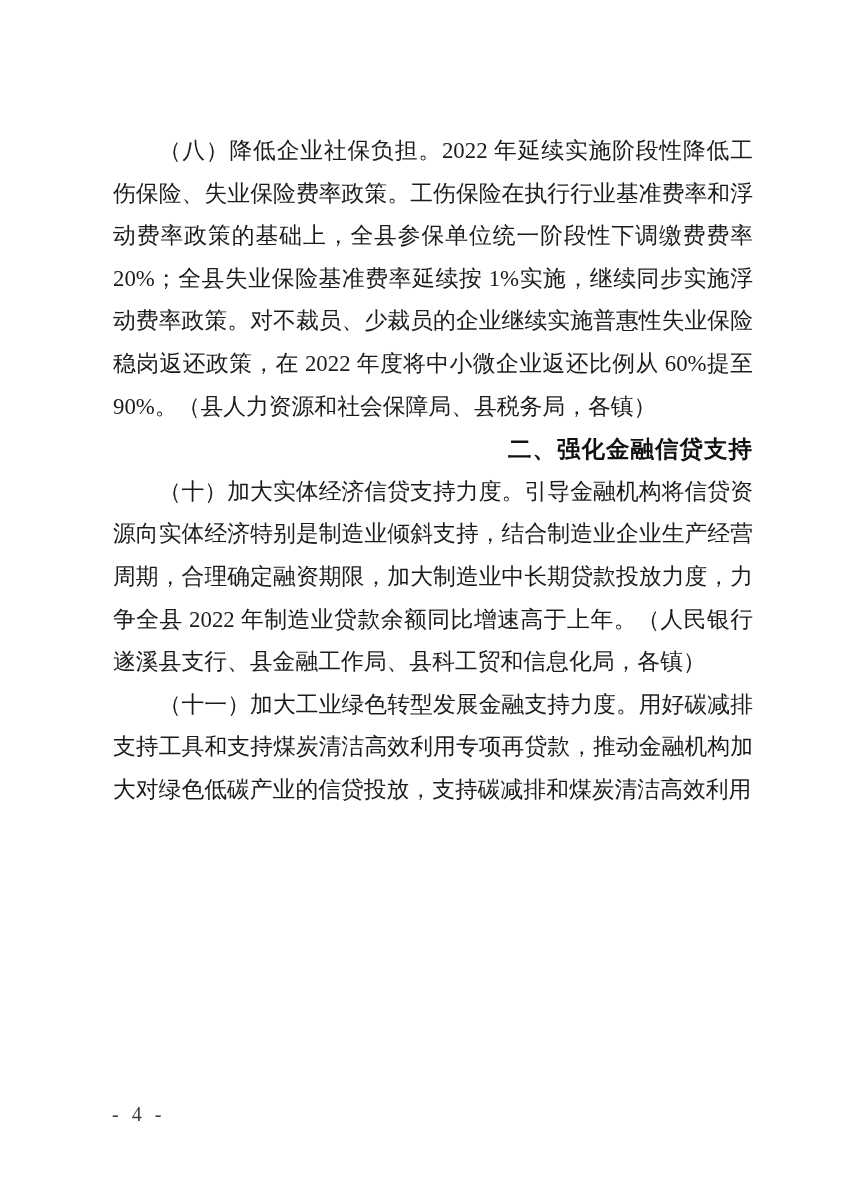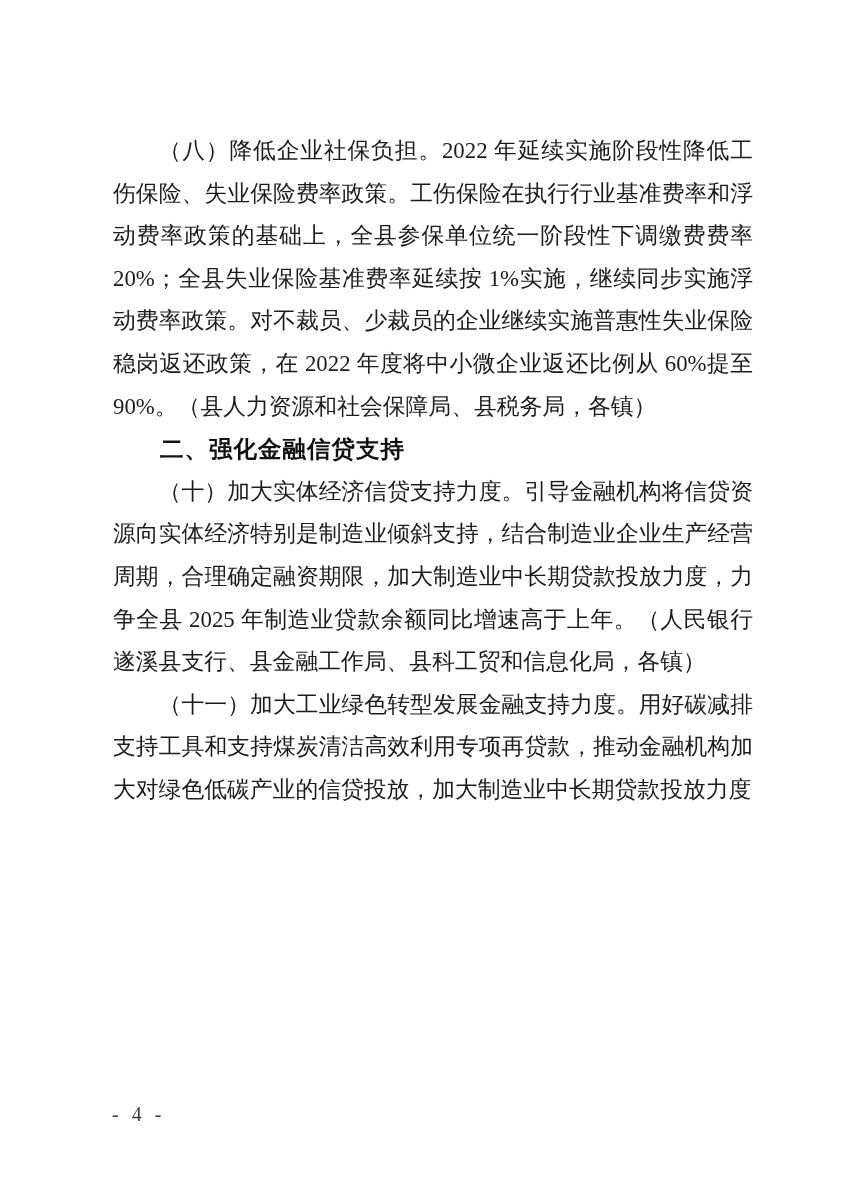--- a/index.html
+++ b/index.html
@@ -37,21 +37,21 @@
     margin: 0;
     word-break: normal;
   }
   .heading {
     font-family: "Liberation Sans", "DejaVu Sans", sans-serif;
     font-weight: 700;
     font-size: 23.5px;
     line-height: 42.6px;
     color: #111111;
     text-indent: 2em;
-    text-align: left;
+    text-align: right;
     margin: 0;
     letter-spacing: 1px;
   }
   .page-number {
     position: absolute;
     left: 112px;
     top: 1100px;
     font-family: "Liberation Serif", "DejaVu Serif", serif;
     font-size: 20px;
     line-height: 28px;
@@ -59,17 +59,17 @@
     letter-spacing: 4px;
   }
 </style>
 </head>
 <body>
 
 <div class="page">
   <div class="content">
     <p class="para">（八）降低企业社保负担。2022 年延续实施阶段性降低工伤保险、失业保险费率政策。工伤保险在执行行业基准费率和浮动费率政策的基础上，全县参保单位统一阶段性下调缴费费率 20%；全县失业保险基准费率延续按 1%实施，继续同步实施浮动费率政策。对不裁员、少裁员的企业继续实施普惠性失业保险稳岗返还政策，在 2022 年度将中小微企业返还比例从 60%提至 90%。（县人力资源和社会保障局、县税务局，各镇）</p>
     <h2 class="heading">二、强化金融信贷支持</h2>
-    <p class="para">（十）加大实体经济信贷支持力度。引导金融机构将信贷资源向实体经济特别是制造业倾斜支持，结合制造业企业生产经营周期，合理确定融资期限，加大制造业中长期贷款投放力度，力争全县 2025 年制造业贷款余额同比增速高于上年。（人民银行遂溪县支行、县金融工作局、县科工贸和信息化局，各镇）</p>
-    <p class="para">（十一）加大工业绿色转型发展金融支持力度。用好碳减排支持工具和支持煤炭清洁高效利用专项再贷款，推动金融机构加大对绿色低碳产业的信贷投放，加大制造业中长期贷款投放力度</p>
+    <p class="para">（十）加大实体经济信贷支持力度。引导金融机构将信贷资源向实体经济特别是制造业倾斜支持，结合制造业企业生产经营周期，合理确定融资期限，加大制造业中长期贷款投放力度，力争全县 2022 年制造业贷款余额同比增速高于上年。（人民银行遂溪县支行、县金融工作局、县科工贸和信息化局，各镇）</p>
+    <p class="para">（十一）加大工业绿色转型发展金融支持力度。用好碳减排支持工具和支持煤炭清洁高效利用专项再贷款，推动金融机构加大对绿色低碳产业的信贷投放，支持碳减排和煤炭清洁高效利用</p>
   </div>
   <div class="page-number">- 4 -</div>
 </div>
 
 </body></html>

